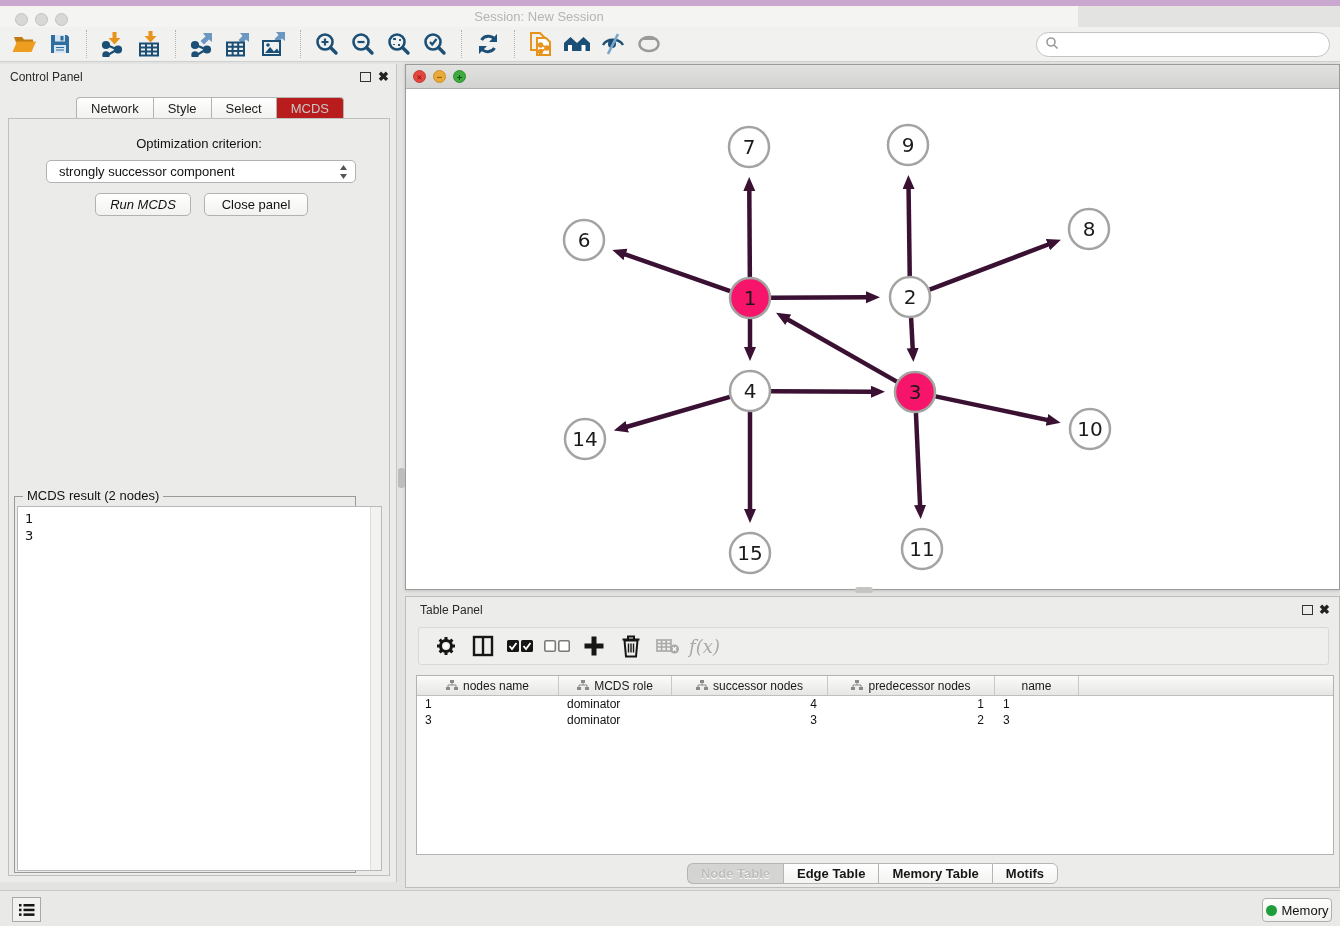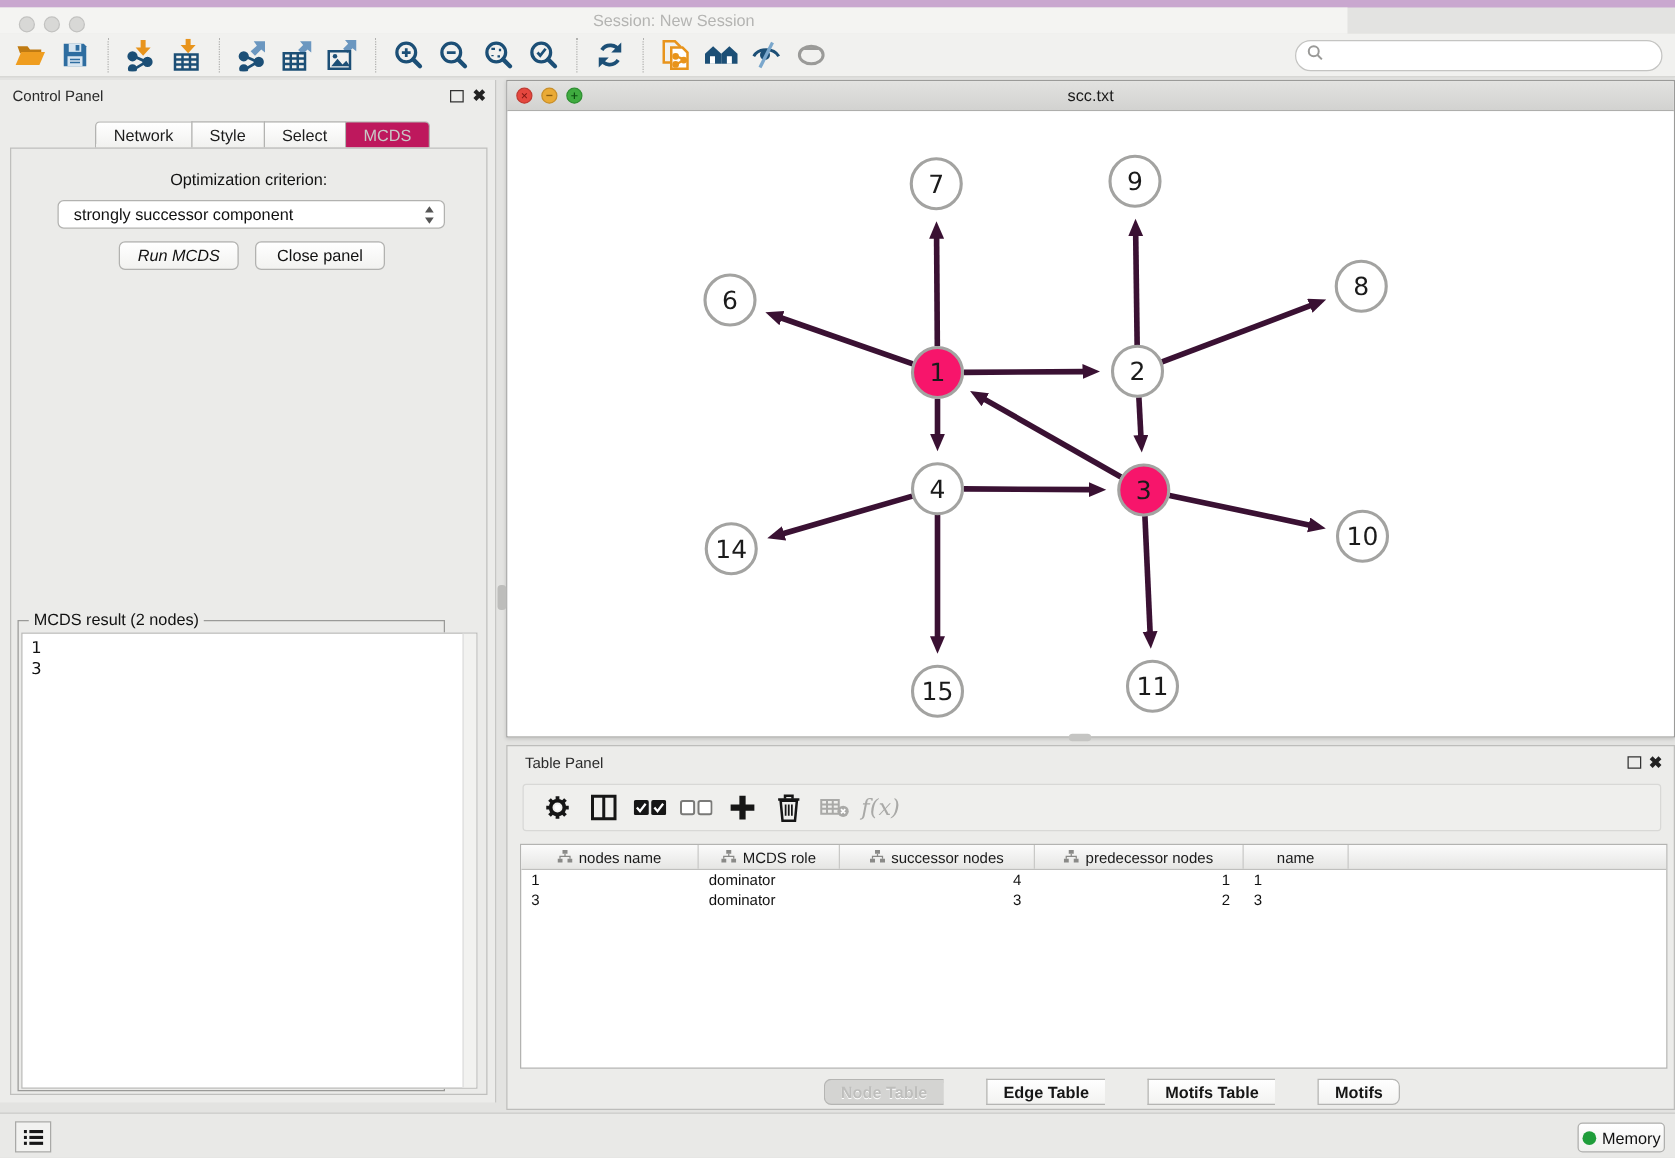--- a/index.html
+++ b/index.html
@@ -22,21 +22,21 @@
 
   
   .control-panel { position:absolute; left:0; top:64px; width:397px; height:818px; background:#ececea; border-right:1px solid #c6c6c4; }
   .cp-header { position:absolute; left:0; top:0; width:100%; height:26px; }
   .cp-title { position:absolute; left:10px; top:6px; font-size:12px; color:#2a2a2a; }
   .float-ico { position:absolute; top:8px; width:11px; height:10px; border:1.5px solid #333; background:transparent; }
   .close-ico { position:absolute; top:5px; font-size:13px; font-weight:bold; color:#222; }
   .cp-tabs { position:absolute; left:76px; top:33px; display:flex; }
   .cp-tab { height:22px; padding:0 14px; font-size:13px; color:#1c1c1c; background:linear-gradient(#ffffff,#f1f1ef); border:1px solid #b3b3b1; border-right:none; display:flex; align-items:center; }
   .cp-tab:first-child { border-radius:4px 0 0 0; }
-  .cp-tab.active { background:#be185d; color:#c8c8c6; border-right:1px solid #b3b3b1; border-radius:0 4px 0 0; border-bottom-color:#e9e9e7; }
+  .cp-tab.active { background:#b91c1c; color:#c8c8c6; border-right:1px solid #b3b3b1; border-radius:0 4px 0 0; border-bottom-color:#e9e9e7; }
   .cp-pane { position:absolute; left:8px; top:54px; width:382px; height:758px; border:1px solid #bfbfbd; background:#ebebe9; }
   .opt-label { position:absolute; left:0; top:17px; width:100%; text-align:center; font-size:13px; color:#111; }
   .dropdown { position:absolute; left:37px; top:41px; width:310px; height:23px; background:#fff; border:1px solid #b2b2b0; border-radius:5px; font-size:13px; color:#111; display:flex; align-items:center; padding-left:12px; }
   .dd-stepper { position:absolute; right:7px; top:3px; }
   .cp-btn { position:absolute; height:23px; background:linear-gradient(#ffffff,#f2f2f0); border:1px solid #b2b2b0; border-radius:5px; font-size:13px; color:#111; display:flex; align-items:center; justify-content:center; }
   .result-group { position:absolute; left:5px; top:377px; width:342px; height:377px; border:1px solid #9a9a98; }
   .result-legend { position:absolute; left:8px; top:-9px; background:#ebebe9; padding:0 4px; font-size:13px; color:#111; }
   .result-box { position:absolute; left:2px; top:9px; width:365px; height:365px; background:#fff; border:1px solid #b9b9b7; font-family:"DejaVu Sans",sans-serif; font-size:13px; color:#111; padding:3px 0 0 7px; line-height:17px; }
   .result-scroll { position:absolute; right:0; top:0; width:11px; height:100%; background:#f2f2f0; border-left:1px solid #ddd; }
 
@@ -59,21 +59,21 @@
   .tp-btn { width:37px; height:32px; display:flex; align-items:center; justify-content:center; }
   .fx { font-family:"DejaVu Serif",serif; font-style:italic; font-size:18px; color:#a9a9a7; }
   .tp-table { position:absolute; left:10px; top:78px; width:918px; height:180px; background:#fff; border:1px solid #b3b3b1; overflow:hidden; }
   .tp-thead { display:flex; height:20px; background:linear-gradient(#fbfbfb,#e6e6e4); border-bottom:1px solid #bfbfbd; }
   .th { display:flex; align-items:center; justify-content:center; gap:5px; font-size:12px; color:#1a1a1a; border-right:1px solid #c9c9c7; }
   .th:last-child { border-right:1px solid #c9c9c7; }
   .tp-row { display:flex; height:16px; font-size:12px; color:#111; }
   .td { display:flex; align-items:center; padding:0 8px; }
   .td.r { justify-content:flex-end; padding-right:11px; }
   .tp-tabs { position:absolute; left:0; right:0; top:266px; display:flex; justify-content:center; }
-  .tp-tab { height:21px; padding:0 13px; display:flex; align-items:center; font-size:13px; font-weight:bold; color:#161616; background:linear-gradient(#ffffff,#f3f3f1); border:1px solid #b5b5b3; border-right:none;margin-left:34px; }
+  .tp-tab { height:21px; padding:0 13px; display:flex; align-items:center; font-size:13px; font-weight:bold; color:#161616; background:linear-gradient(#ffffff,#f3f3f1); border:1px solid #b5b5b3; border-right:none; }
   .tp-tab:first-child { border-radius:6px 0 0 6px; }
   .tp-tab:last-child { border-right:1px solid #b5b5b3; border-radius:0 6px 6px 0; }
   .tp-tab.active { background:#d4d4d2; color:#bebebc; text-shadow:0 1px 0 #fff; }
 
   
   .statusbar { position:absolute; left:0; top:890px; width:1340px; height:36px; background:#e9e9e7; border-top:1px solid #c9c9c7; }
   .sb-left-btn { position:absolute; left:12px; top:6px; width:29px; height:25px; background:#f2f2f0; border:1px solid #a9a9a7; display:flex; align-items:center; justify-content:center; }
   .memory-btn { position:absolute; right:8px; top:7px; width:70px; height:24px; background:linear-gradient(#ffffff,#f0f0ee); border:1px solid #b0b0ae; border-radius:4px; display:flex; align-items:center; justify-content:center; gap:5px; font-size:13px; color:#111; }
   .mem-dot { width:11px; height:11px; border-radius:50%; background:#1f9d3a; }
 </style>
@@ -277,21 +277,20 @@
         </div>
       </div>
     </div>
   </div>
 
   <div class="net-window">
     <div class="nw-titlebar">
       <span class="tl tl-red">✕</span>
       <span class="tl tl-yellow">−</span>
       <span class="tl tl-green">＋</span>
-      <div class="nw-title">scc.txt</div>
     </div>
     <div class="nw-canvas">
       <svg width="933" height="500" viewBox="0 0 933 500">
           <defs>
             <marker id="arrow" markerUnits="userSpaceOnUse" markerWidth="15" markerHeight="14" refX="1" refY="6" orient="auto">
               <path d="M0,0 L14,6 L0,12 z" fill="#3a1133"></path>
             </marker>
           </defs>
           <line x1="343.860930201927" y1="188.00046049097114" x2="343.2847619674829" y2="100.99905708991623" stroke="#3a1133" stroke-width="4.5" marker-end="url(#arrow)"></line>
           <line x1="324.1752536154717" y1="202.07328138371903" x2="218.59352831117695" y2="165.18328097619434" stroke="#3a1133" stroke-width="4.5" marker-end="url(#arrow)"></line>
@@ -460,21 +459,21 @@
         <div class="td" style="width:142px">3</div>
         <div class="td" style="width:113px">dominator</div>
         <div class="td r" style="width:156px">3</div>
         <div class="td r" style="width:167px">2</div>
         <div class="td" style="width:84px">3</div>
       </div>
     </div>
     <div class="tp-tabs">
       <div class="tp-tab active">Node Table</div>
       <div class="tp-tab">Edge Table</div>
-      <div class="tp-tab">Motifs Table</div>
+      <div class="tp-tab">Memory Table</div>
       <div class="tp-tab">Motifs</div>
     </div>
   </div>
 
   <div class="statusbar">
     <div class="sb-left-btn">
       <svg width="16" height="14" viewBox="0 0 16 14">
           <g fill="#161616">
             <rect x="0" y="1" width="2.5" height="2.5"></rect>
             <rect x="0" y="5.7" width="2.5" height="2.5"></rect>

